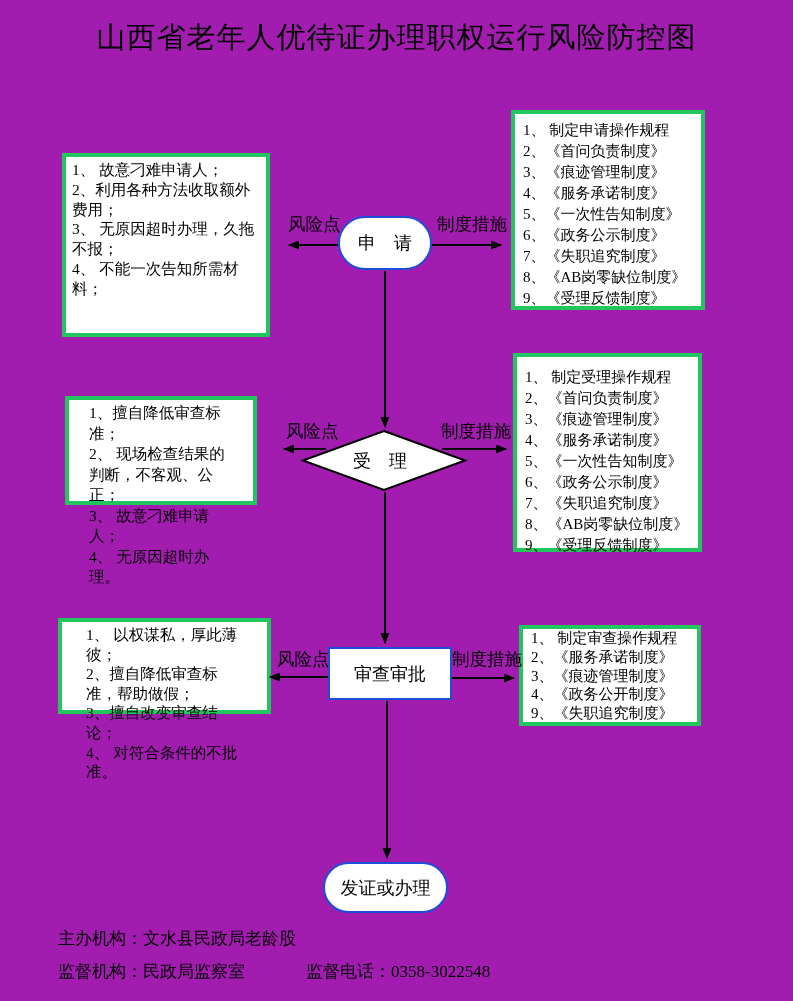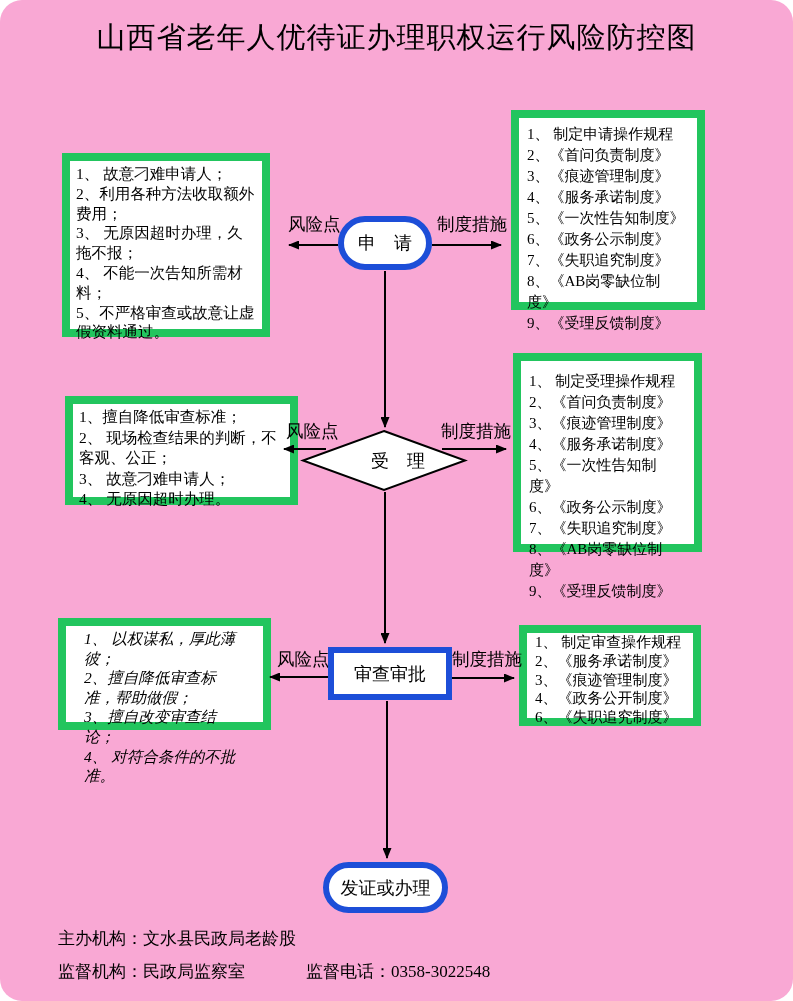--- a/index.html
+++ b/index.html
@@ -1,46 +1,45 @@
 <!DOCTYPE html>
 <html><head>
 <meta charset="utf-8">
 <style>
   html,body{margin:0;padding:0;background:#fff;}
   .page{
-    position:relative;width:793px;height:1001px;background:#f9a8d4;
+    position:relative;width:793px;height:1001px;background:#a21caf;
     font-family:"Liberation Serif","DejaVu Serif",serif;color:#000;
     overflow:hidden;
-    border-radius:22px;
   }
   .title{
     position:absolute;left:0;top:18px;width:793px;text-align:center;
     font-size:29px;letter-spacing:1px;white-space:nowrap;
   }
   .tbox{
-    position:absolute;border:8px solid #22c55e;background:#fff;
+    position:absolute;border:4px solid #22c55e;background:#fff;
     box-sizing:border-box;font-size:15.5px;
   }
   .tbox .line{white-space:normal;word-break:break-all;}
   .box-risk-apply{left:62px;top:153px;width:208px;height:184px;padding:3px 6px;line-height:19.8px;}
   .box-measure-apply{left:511px;top:110px;width:194px;height:200px;padding:6px 8px;line-height:21px;font-size:15px;}
-  .box-risk-accept{left:65px;top:396px;width:233px;height:109px;padding:3px 6px;line-height:20.5px;}
+  .box-risk-accept{left:65px;top:396px;width:192px;height:109px;padding:3px 20px;line-height:20.5px;}
   .box-measure-accept{left:513px;top:353px;width:189px;height:199px;padding:10px 8px;line-height:21px;font-size:15px;}
-  .box-risk-review{left:58px;top:618px;width:213px;height:112px;padding:3px 18px;line-height:19.6px;font-style:italic;}
+  .box-risk-review{left:58px;top:618px;width:213px;height:96px;padding:3px 24px;line-height:19.6px;}
   .box-measure-review{left:519px;top:625px;width:182px;height:101px;padding:0 8px;line-height:18.8px;font-size:15px;}
   .node{
-    position:absolute;border:6px solid #1d4ed8;background:#fff;box-sizing:border-box;
+    position:absolute;border:2px solid #1d4ed8;background:#fff;box-sizing:border-box;
     display:flex;align-items:center;justify-content:center;
     font-size:18px;white-space:nowrap;z-index:3;
   }
   .node-apply{left:338px;top:216px;width:94px;height:54px;border-radius:27px;}
   .node-review{left:328px;top:647px;width:124px;height:53px;}
   .node-issue{left:323px;top:862px;width:125px;height:51px;border-radius:26px;}
   .node-accept-label{
-    position:absolute;left:317px;top:449px;width:162px;text-align:center;
+    position:absolute;left:299px;top:449px;width:162px;text-align:center;
     font-size:18px;white-space:nowrap;z-index:3;
   }
   .flowlabel{
     position:absolute;font-size:17.5px;white-space:nowrap;z-index:2;background:transparent;
   }
   .lbl-risk-1{left:288px;top:212px;}
   .lbl-measure-1{left:437px;top:212px;}
   .lbl-risk-2{left:286px;top:419px;}
   .lbl-measure-2{left:441px;top:419px;}
   .lbl-risk-3{left:277px;top:647px;}
@@ -74,21 +73,20 @@
     <line x1="328" y1="677" x2="270" y2="677" stroke="#000" stroke-width="2" marker-end="url(#arrow)"></line>
     <line x1="452" y1="678" x2="514" y2="678" stroke="#000" stroke-width="2" marker-end="url(#arrow)"></line>
     <line x1="387" y1="701" x2="387" y2="858" stroke="#000" stroke-width="2" marker-end="url(#arrow)"></line>
   </svg>
 
   <div class="tbox box-risk-apply">
     <div class="line">1、  故意刁难申请人；</div>
     <div class="line">2、利用各种方法收取额外费用；</div>
     <div class="line">3、 无原因超时办理，久拖不报；</div>
     <div class="line">4、  不能一次告知所需材料；</div>
-    <div class="line">5、不严格审查或故意让虚假资料通过。</div>
   </div>
 
   <div class="tbox box-measure-apply">
     <div class="line">1、 制定申请操作规程</div>
     <div class="line">2、《首问负责制度》</div>
     <div class="line">3、《痕迹管理制度》</div>
     <div class="line">4、《服务承诺制度》</div>
     <div class="line">5、《一次性告知制度》</div>
     <div class="line">6、《政务公示制度》</div>
     <div class="line">7、《失职追究制度》</div>
@@ -120,21 +118,21 @@
     <div class="line">2、擅自降低审查标准，帮助做假；</div>
     <div class="line">3、擅自改变审查结论；</div>
     <div class="line">4、 对符合条件的不批准。</div>
   </div>
 
   <div class="tbox box-measure-review">
     <div class="line">1、 制定审查操作规程</div>
     <div class="line">2、《服务承诺制度》</div>
     <div class="line">3、《痕迹管理制度》</div>
     <div class="line">4、《政务公开制度》</div>
-    <div class="line">6、《失职追究制度》</div>
+    <div class="line">9、《失职追究制度》</div>
   </div>
 
   <div class="node node-apply">申　请</div>
   <div class="node-accept-label">受　理</div>
   <div class="node node-issue">发证或办理</div>
   <div class="node node-review">审查审批</div>
 
   <div class="flowlabel lbl-risk-1">风险点</div>
   <div class="flowlabel lbl-measure-1">制度措施</div>
   <div class="flowlabel lbl-risk-2">风险点</div>

